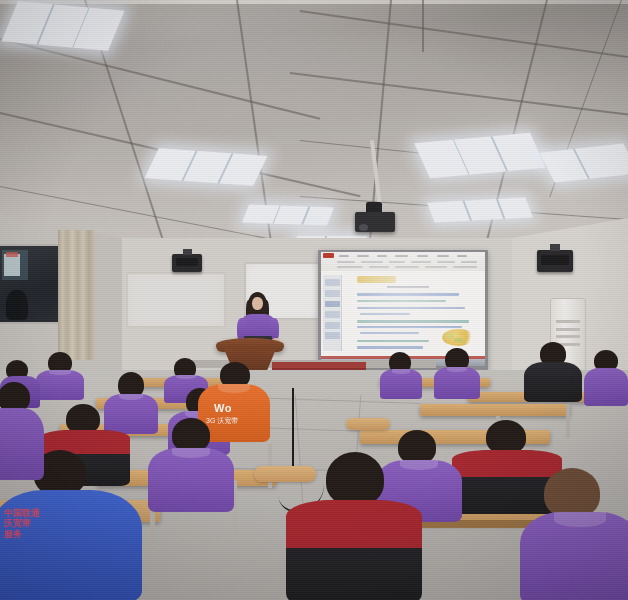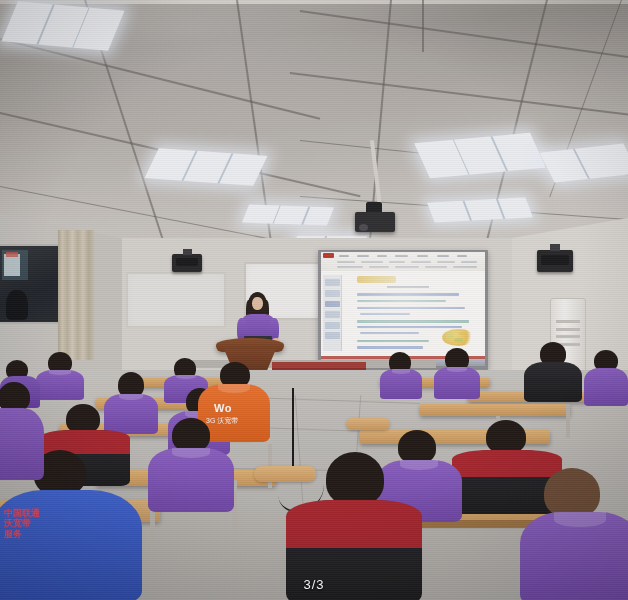--- a/index.html
+++ b/index.html
@@ -491,14 +491,13 @@
 
   <div class="att" style="left:-18px;top:382px;width:62px;height:96px;">
     <div class="h" style="left:16px;top:0;width:32px;height:30px;"></div>
     <div class="b shirt-purple" style="left:0;top:26px;width:62px;height:72px;"></div>
   </div>
 
   <div class="warm"></div>
   <div class="grade"></div>
   <div class="noise"></div>
 
-  <div class="page-ind">3/3</div>
 </div>
 
 </body></html>

